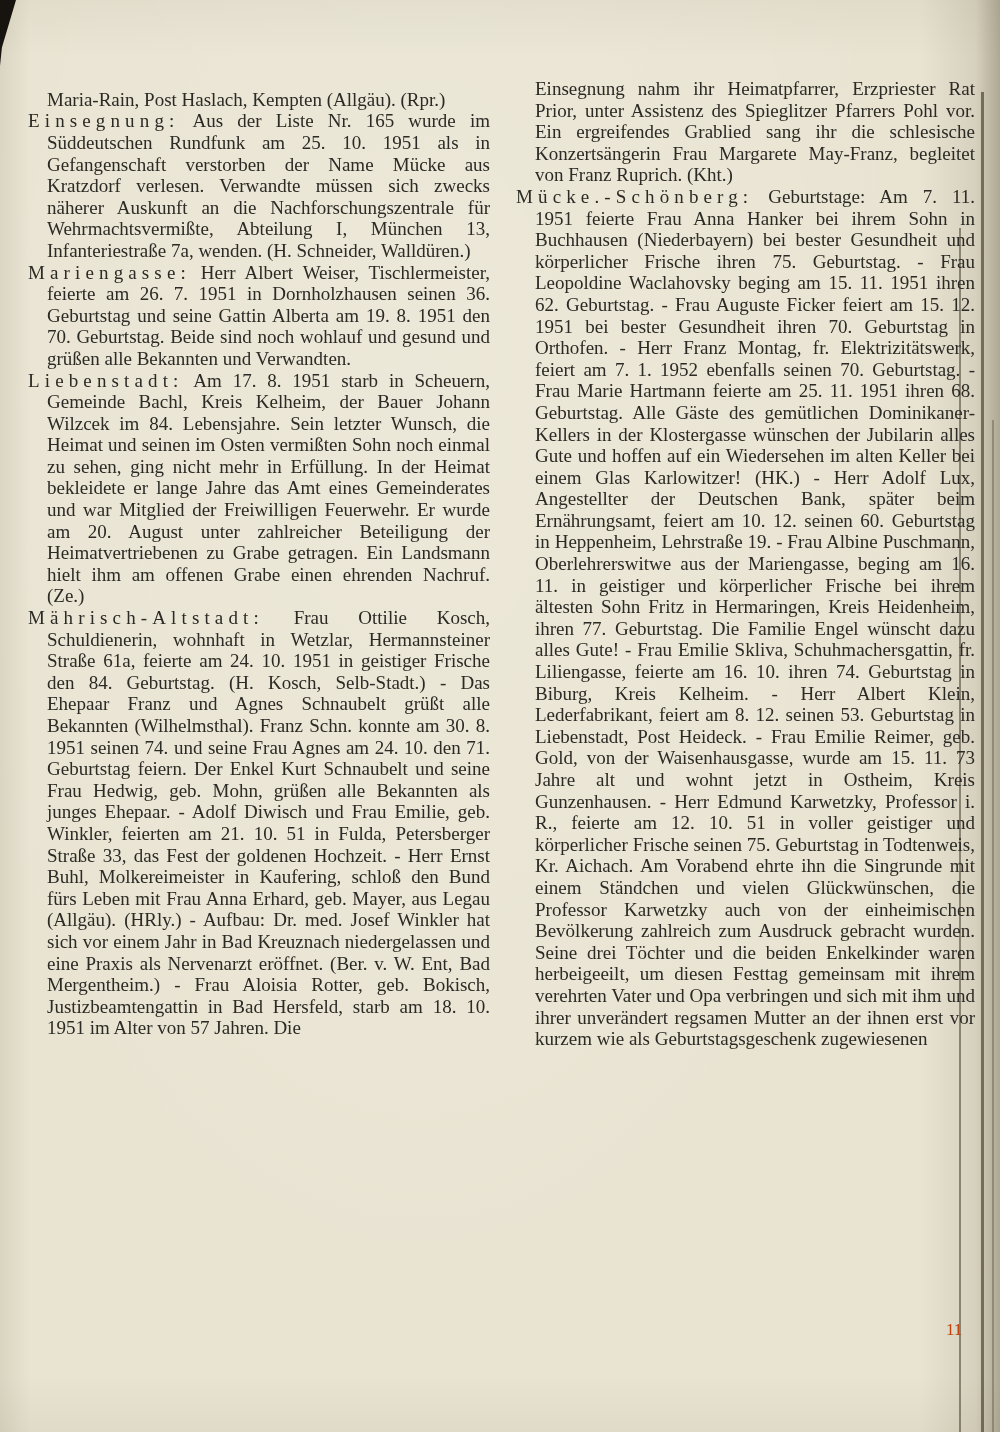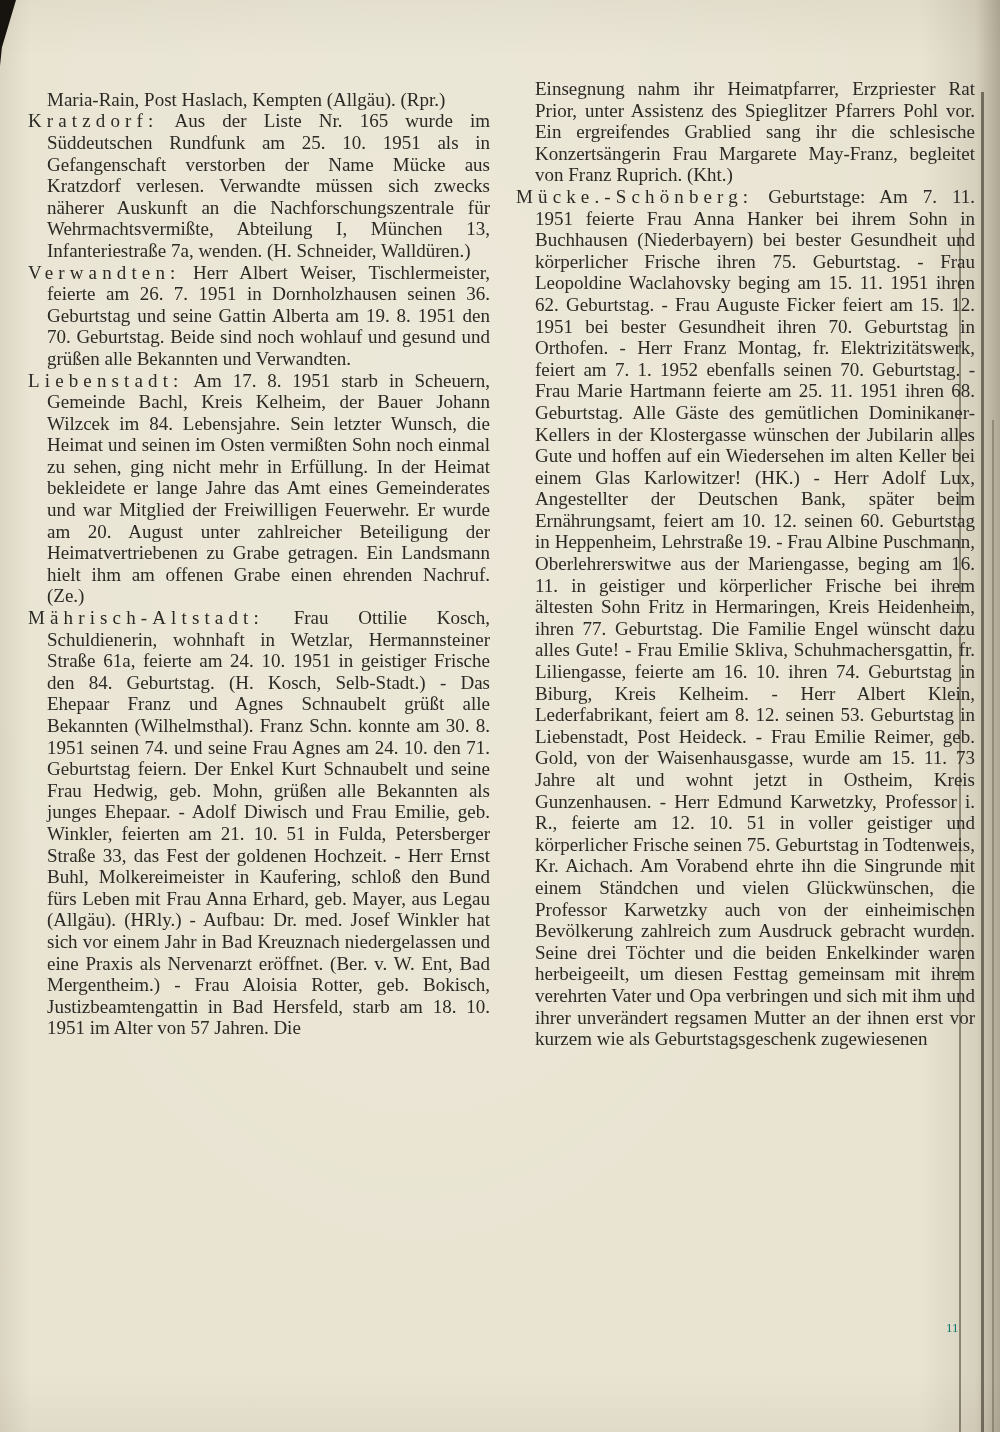--- a/index.html
+++ b/index.html
@@ -48,22 +48,22 @@
   }
   .lead {
     letter-spacing: 0.27em;
     white-space: nowrap;
   }
 
   .page-number {
     position: absolute;
     left: 946px;
     top: 1320px;
-    font-size: 13px;
-    color: #0f766e;
+    font-size: 17px;
+    color: #c2410c;
   }
 
   
   .corner-wedge {
     position: absolute;
     top: 0;
     left: 0;
     width: 16px;
     height: 66px;
     background: #17140f;
@@ -111,25 +111,25 @@
 <div class="edge-line edge-line-outer"></div>
 <div class="edge-line edge-line-far"></div>
 
 <div class="columns">
 
   <div class="col col-left" lang="de">
     <p class="entry cont">
       <span>Maria-Rain, Post Haslach, Kempten (Allgäu). (Rpr.)</span>
     </p>
     <p class="entry">
-      <span class="lead">Kratzdorf:</span>
+      <span class="lead">Einsegnung:</span>
       <span>Aus der Liste Nr. 165 wurde im Süddeutschen Rundfunk am 25. 10. 1951 als in Gefangenschaft verstorben der Name Mücke aus Kratzdorf verlesen. Verwandte müssen sich zwecks näherer Auskunft an die Nachforschungszentrale für Wehrmachtsvermißte, Abteilung I, München 13, Infanteriestraße 7a, wenden. (H. Schneider, Walldüren.)</span>
     </p>
     <p class="entry">
-      <span class="lead">Verwandten:</span>
+      <span class="lead">Mariengasse:</span>
       <span>Herr Albert Weiser, Tischlermeister, feierte am 26. 7. 1951 in Dornholzhausen seinen 36. Geburtstag und seine Gattin Alberta am 19. 8. 1951 den 70. Geburtstag. Beide sind noch wohlauf und gesund und grüßen alle Bekannten und Verwandten.</span>
     </p>
     <p class="entry">
       <span class="lead">Liebenstadt:</span>
       <span>Am 17. 8. 1951 starb in Scheuern, Gemeinde Bachl, Kreis Kelheim, der Bauer Johann Wilzcek im 84. Lebensjahre. Sein letzter Wunsch, die Heimat und seinen im Osten vermißten Sohn noch einmal zu sehen, ging nicht mehr in Erfüllung. In der Heimat bekleidete er lange Jahre das Amt eines Gemeinderates und war Mitglied der Freiwilligen Feuerwehr. Er wurde am 20. August unter zahlreicher Beteiligung der Heimatvertriebenen zu Grabe getragen. Ein Landsmann hielt ihm am offenen Grabe einen ehrenden Nachruf. (Ze.)</span>
     </p>
     <p class="entry">
       <span class="lead">Mährisch-Altstadt:</span>
       <span>Frau Ottilie Kosch, Schuldienerin, wohnhaft in Wetzlar, Hermannsteiner Straße 61a, feierte am 24. 10. 1951 in geistiger Frische den 84. Geburtstag. (H. Kosch, Selb-Stadt.) - Das Ehepaar Franz und Agnes Schnaubelt grüßt alle Bekannten (Wilhelmsthal). Franz Schn. konnte am 30. 8. 1951 seinen 74. und seine Frau Agnes am 24. 10. den 71. Geburtstag feiern. Der Enkel Kurt Schnaubelt und seine Frau Hedwig, geb. Mohn, grüßen alle Bekannten als junges Ehepaar. - Adolf Diwisch und Frau Emilie, geb. Winkler, feierten am 21. 10. 51 in Fulda, Petersberger Straße 33, das Fest der goldenen Hochzeit. - Herr Ernst Buhl, Molkereimeister in Kaufering, schloß den Bund fürs Leben mit Frau Anna Erhard, geb. Mayer, aus Legau (Allgäu). (HRly.) - Aufbau: Dr. med. Josef Winkler hat sich vor einem Jahr in Bad Kreuznach niedergelassen und eine Praxis als Nervenarzt eröffnet. (Ber. v. W. Ent, Bad Mergentheim.) - Frau Aloisia Rotter, geb. Bokisch, Justizbeamtengattin in Bad Hersfeld, starb am 18. 10. 1951 im Alter von 57 Jahren. Die</span>
     </p>

